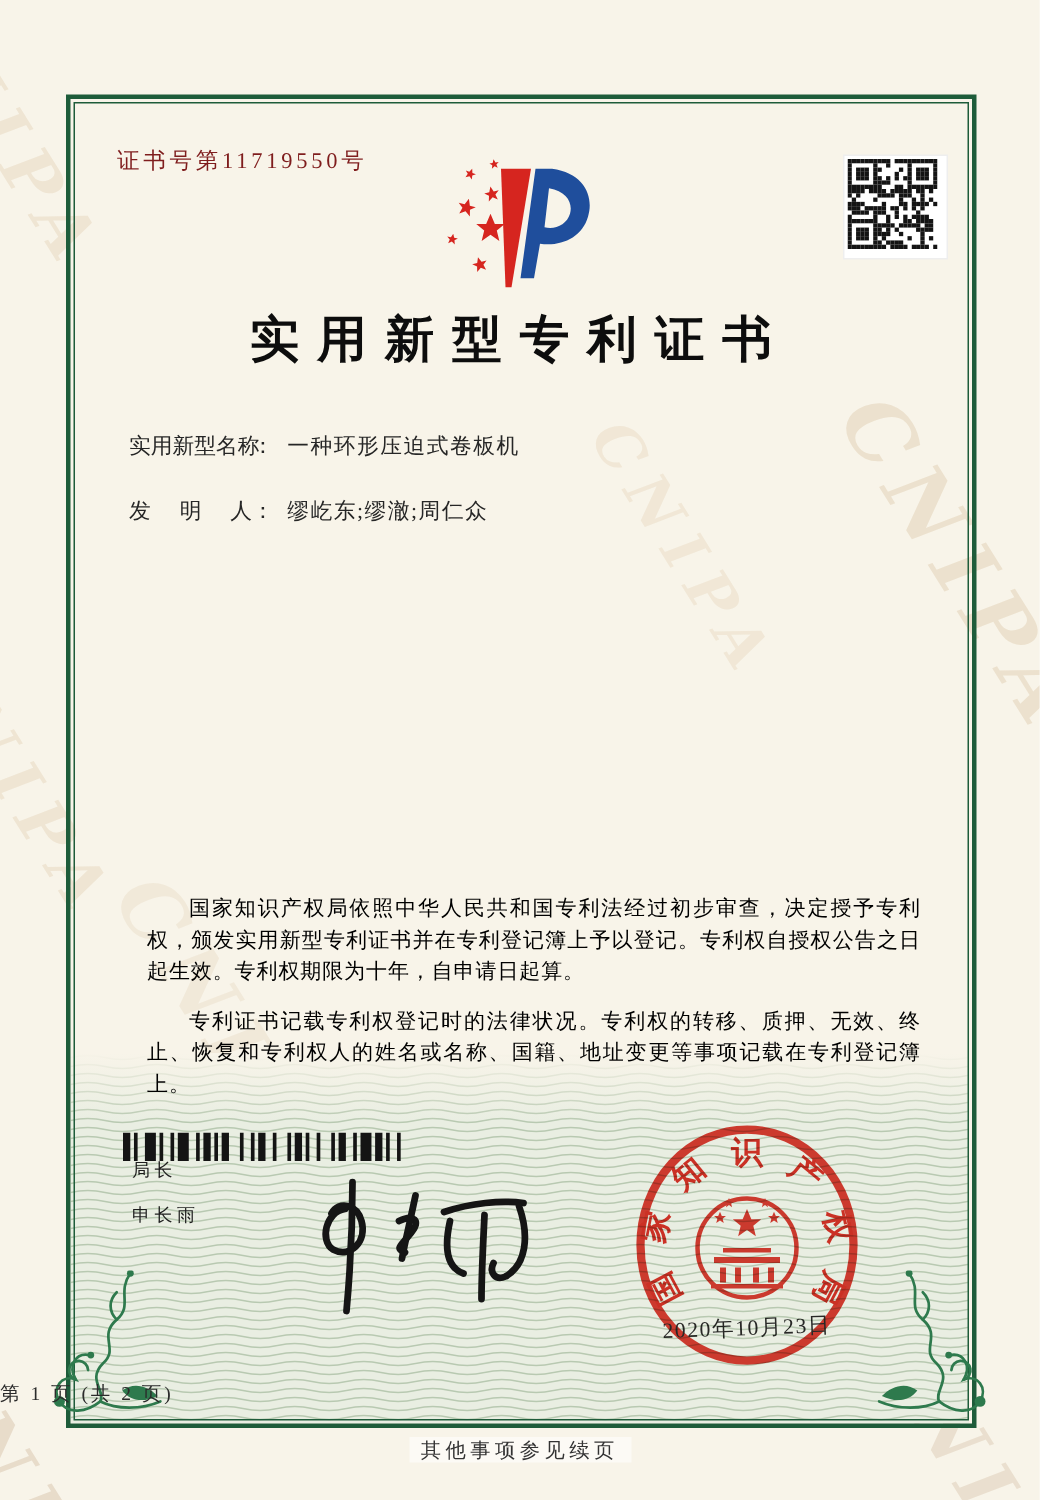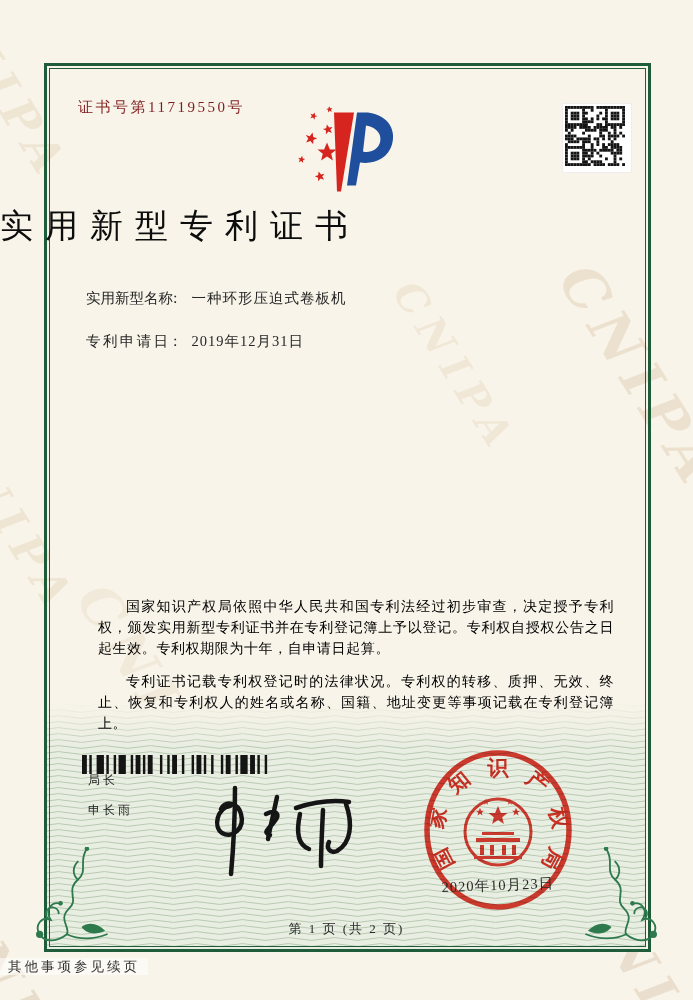--- a/index.html
+++ b/index.html
@@ -28,44 +28,44 @@
   .band{left:47px;top:702px;width:599px;height:247px;overflow:hidden}
   .band-fade{left:47px;top:702px;width:599px;height:46px;
     background:linear-gradient(#f8f4e9,rgba(248,244,233,0));}
   
   .frame{left:44px;top:63px;width:601px;height:883px;border:3px solid #1e5c3a;pointer-events:none}
   .frame::after{content:"";position:absolute;inset:2px;border:1px solid #1e5c3a}
   
   .certno{left:78px;top:98px;font-size:15px;letter-spacing:2.5px;color:#7f1d1d}
   .logo{left:288px;top:101px;width:120px;height:96px}
   .qr{left:563px;top:104px;width:64px;height:64px;background:#fff;padding:2px;box-shadow:0 0 0 1px #eee}
-  .title{left:0;top:204px;width:693px;text-align:left;
-    font-size:33px;font-weight:normal;letter-spacing:12px;color:#0d0d0d}
+  .title{left:0;top:204px;width:693px;text-align:center;
+    font-size:33px;font-weight:bold;letter-spacing:12px;color:#0d0d0d}
   
   .fields{left:86px;top:288px;width:545px;font-size:14.5px;color:#262626}
   .frow{margin-bottom:23px;line-height:20px;white-space:nowrap}
   .flabel{display:inline-block;width:82px;text-align:justify;text-align-last:justify;vertical-align:bottom}
   .fcolon{margin-right:9px}
   .fvalue{letter-spacing:1px}
   .grant{display:flex}
   .grant-first{width:268px}
   
   .paras{left:86px;top:584px;width:540px}
   .paras p{margin:12px;text-indent:2em;font-size:14px;line-height:21px;
     letter-spacing:.6px;text-align:justify;color:#000000}
   
   .barcode{left:82px;top:755px;width:190px;height:19px}
   .officer{left:88px;top:772px;font-size:12px;letter-spacing:3px;color:#1c1c1c}
   .officer .name{margin-top:13px}
   .signature{left:188px;top:776px;width:180px;height:106px}
   .seal{left:412px;top:744px;width:172px;height:172px;mix-blend-mode:multiply;opacity:.93}
   .seal-char{font-size:21px;font-weight:bold;fill:#dc2418;font-family:"Liberation Serif",serif}
   .seal-date{font-size:14.5px;fill:#1a1a1a;letter-spacing:1px;font-family:"Liberation Serif",serif}
-  .pageinfo{left:0;top:920px;width:693px;text-align:center;font-size:13px;letter-spacing:2px;color:#2b2b2b}
-  .contnote{left:0;top:958px;width:693px;font-size:13.5px;letter-spacing:3px;color:#333}
+  .pageinfo{left:0;top:920px;width:693px;font-size:13px;letter-spacing:2px;color:#2b2b2b}
+  .contnote{left:0;top:958px;width:693px;text-align:center;font-size:13.5px;letter-spacing:3px;color:#333}
   .contnote span{background:rgba(255,255,255,.55);padding:1px 8px}
   
   .corner{width:94px;height:100px}
   .corner-left{left:29px;top:847px}
   .corner-right{left:570px;top:847px;transform:scaleX(-1)}
 </style>
 </head>
 <body>
 
 <div class="wm wm1">CNIPA</div>
@@ -366,21 +366,21 @@
   </svg>
 </div>
 
 <div class="abs title">实用新型专利证书</div>
 
 <div class="abs fields">
   <div class="frow">
     <span class="flabel">实用新型名称</span><span class="fcolon">：</span><span class="fvalue">一种环形压迫式卷板机</span>
   </div>
   <div class="frow">
-    <span class="flabel">专利申请日</span><span class="fcolon">：</span><span class="fvalue">2019年12月31日</span>
+    <span class="flabel">发明人</span><span class="fcolon">：</span><span class="fvalue">缪屹东;缪澈;周仁众</span>
   </div>
   <div class="frow grant">
   </div>
 </div>
 
 <div class="abs paras">
   <p>国家知识产权局依照中华人民共和国专利法经过初步审查，决定授予专利权，颁发实用新型专利证书并在专利登记簿上予以登记。专利权自授权公告之日起生效。专利权期限为十年，自申请日起算。</p>
   <p>专利证书记载专利权登记时的法律状况。专利权的转移、质押、无效、终止、恢复和专利权人的姓名或名称、国籍、地址变更等事项记载在专利登记簿上。</p>
 </div>
 

